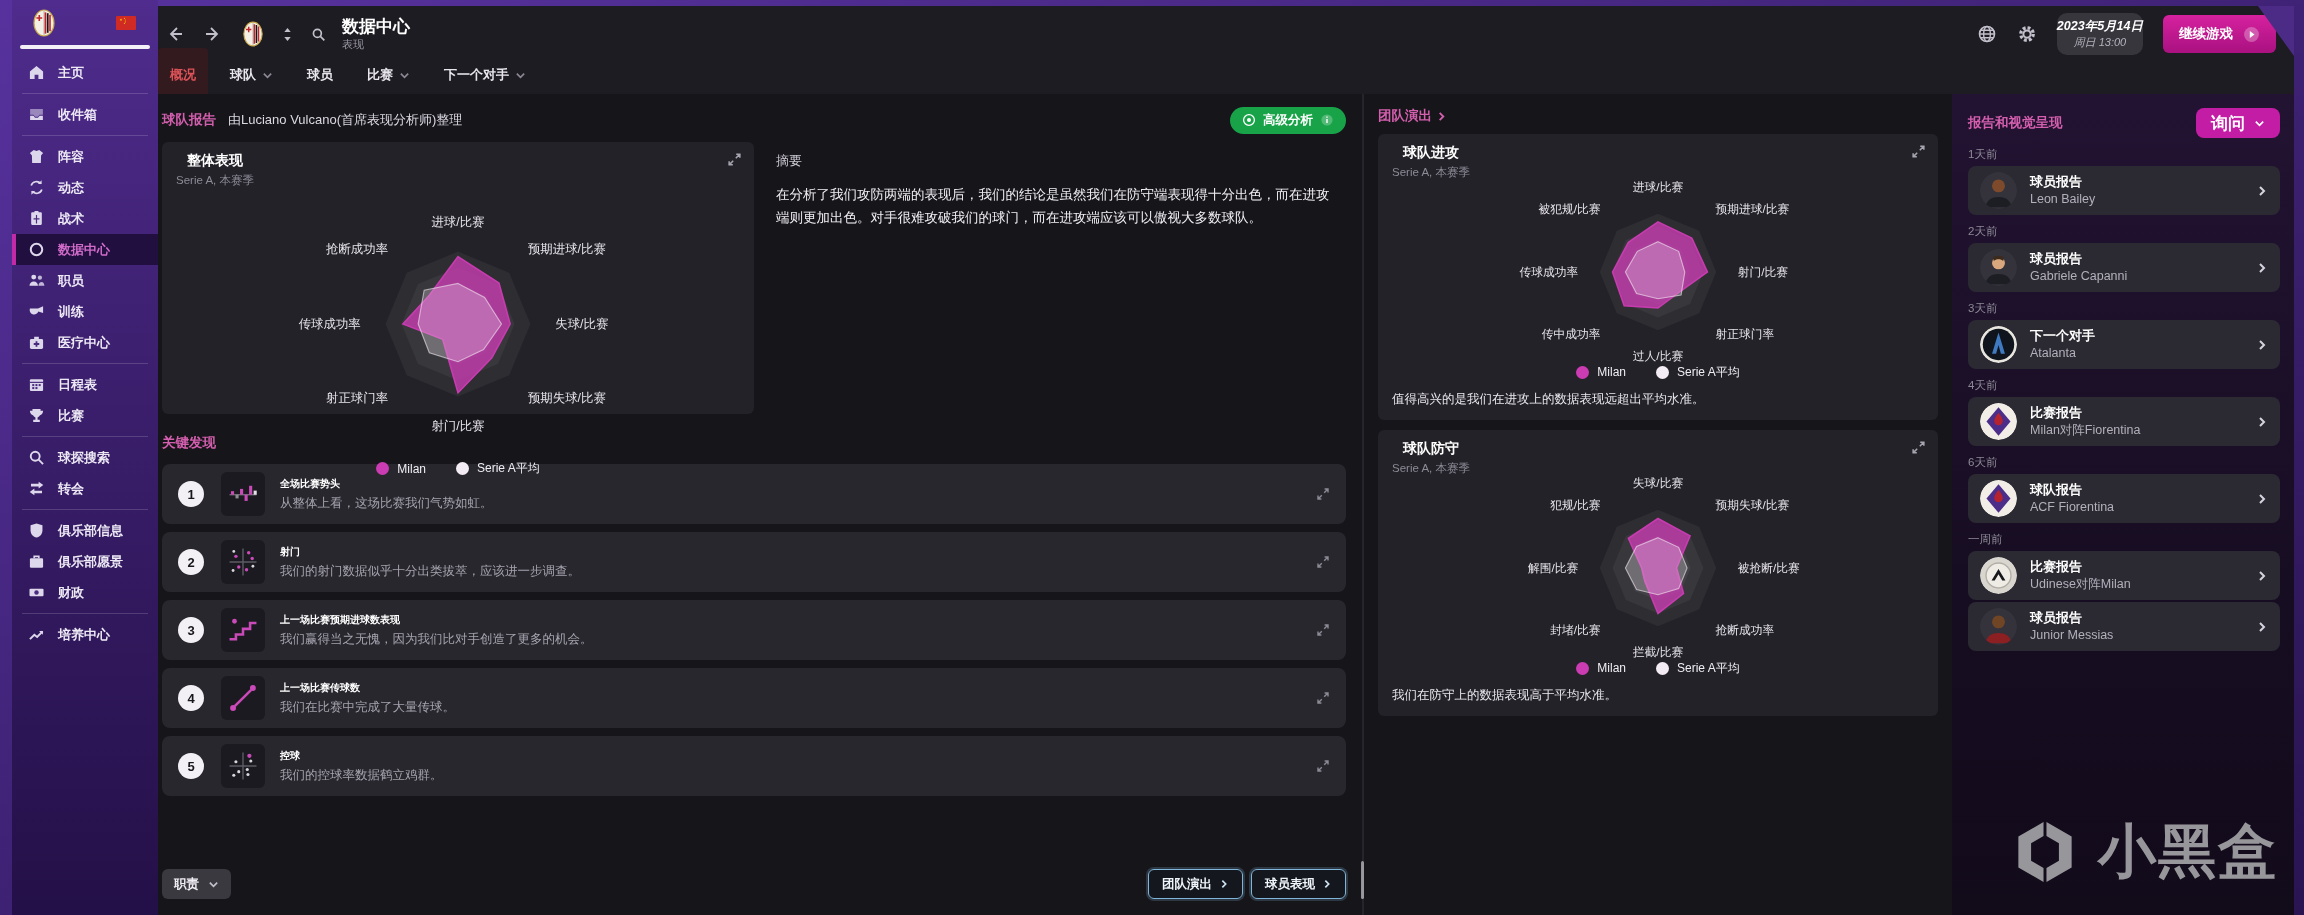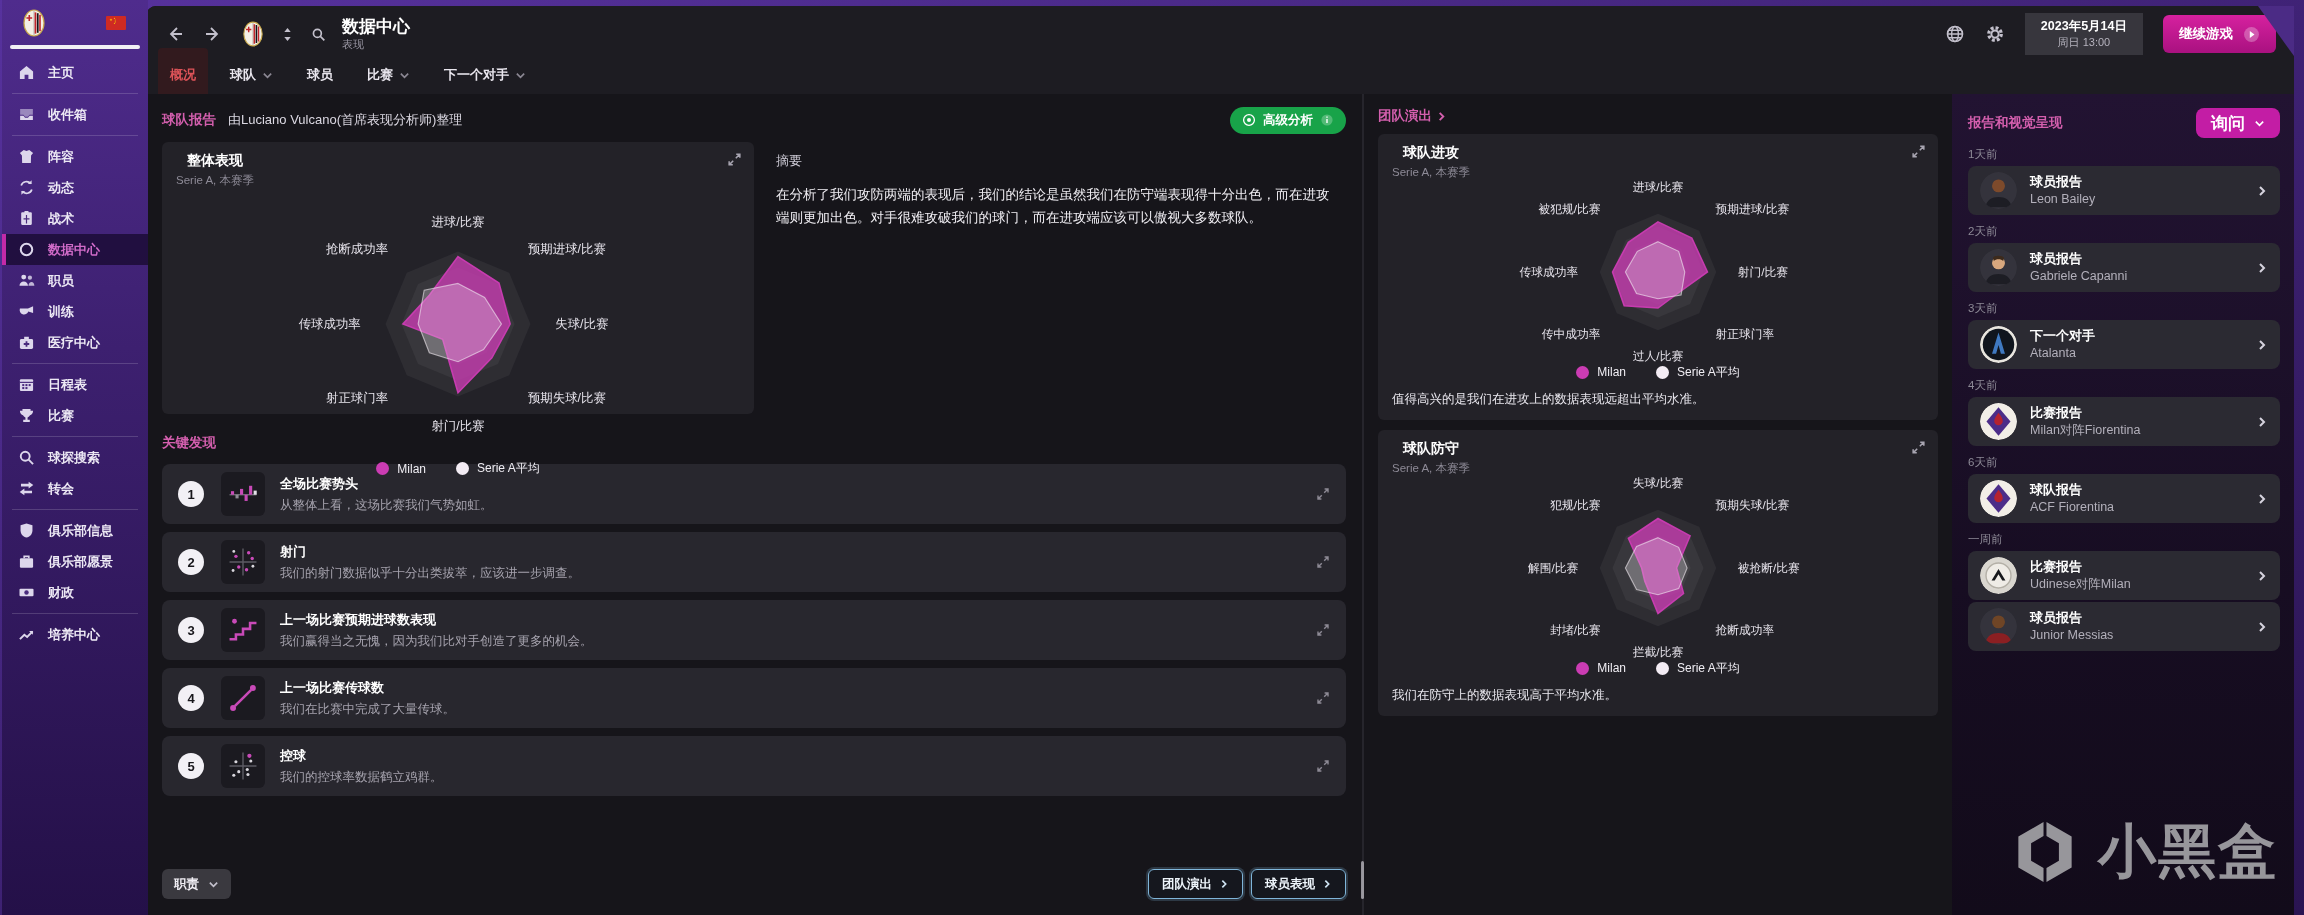--- a/index.html
+++ b/index.html
@@ -6,21 +6,21 @@
   html,body { width:2304px; height:915px; }
   body {
     position: relative; overflow: hidden;
     background: linear-gradient(160deg,#57329e 0%,#3c2070 55%,#2a1452 100%);
     font-family: "Liberation Sans", sans-serif; color:#eceaf0;
     -webkit-font-smoothing: antialiased;
   }
   svg { display:block; width:100%; height:100%; }
 
   
-  .sidebar { position:absolute; left:2px; top:0; width:146px; height:100%; z-index:5;
+  .sidebar { position:absolute; left:12px; top:0; width:146px; height:100%; z-index:5;
     background: linear-gradient(180deg,#4f2c8d 0%, #3d2070 38%, #241048 100%); }
   .sidebar-top { display:flex; align-items:center; justify-content:space-between; padding:9px 22px 6px 20px; }
   .club-badge-sm { width:24px; height:28px; }
   .flag { width:20px; height:14px; }
   .sidebar-bar { height:4px; background:#f2f0f6; margin:2px 8px 8px 8px; border-radius:2px; }
   .nav-item { display:flex; align-items:center; height:31px; padding-left:12px; border-left:4px solid transparent; cursor:pointer; }
   .nav-item.selected { background:rgba(12,2,26,0.6); border-left-color:#c32aa8; }
   .nav-item.selected .nav-label { color:#d06bc8; }
   .nav-icon { width:17px; height:17px; color:#ddd7ec; flex:none; }
   .nav-label { font-size:13px; font-weight:bold; color:#ece8f4; margin-left:13px; white-space:nowrap; }
@@ -36,21 +36,21 @@
   .topbar { height:88px; background:#1d1c22; }
   .topbar-row1 { display:flex; align-items:center; height:50px; padding:6px 18px 0 20px; }
   .icon-btn { width:20px; height:20px; color:#c3c0cc; cursor:pointer; flex:none; }
   .icon-sm { width:15px; height:15px; color:#c3c0cc; cursor:pointer; flex:none; }
   .tb-gap { margin-left:16px; }
   .club-badge-tb { width:22px; height:26px; margin-left:20px; cursor:pointer; }
   .title-block { margin-left:16px; line-height:1.15; }
   .page-title { font-size:17px; font-weight:bold; color:#ffffff; }
   .page-subtitle { font-size:11px; color:#9a97a4; margin-top:2px; }
   .topbar-right { margin-left:auto; display:flex; align-items:center; gap:20px; }
-  .date-box { background:#37363d; border-radius:0; padding:5px 16px; text-align:center; line-height:1.35; cursor:pointer; }
+  .date-box { background:#37363d; border-radius:10px; padding:5px 0; text-align:center; line-height:1.35; cursor:pointer;font-style:italic; }
   .date-line1 { font-size:12.5px; font-weight:bold; color:#fff; }
   .date-line2 { font-size:11px; color:#b5b2bd; }
   .continue-btn { background:linear-gradient(180deg,#d6219f,#a91180); border-radius:6px; height:38px;
     padding:0 16px; display:flex; align-items:center; gap:10px; font-size:13.5px; font-weight:bold; color:#fff; cursor:pointer; }
   .continue-icon { width:17px; height:17px; }
   .tabs { display:flex; align-items:center; gap:10px; padding:0 12px; height:38px; }
   .tab { display:flex; align-items:center; gap:6px; padding:18px 12px; border-radius:4px;
     font-size:13px; font-weight:bold; color:#e9e6ee; cursor:pointer; }
   .tab.selected { color:#dd5358; background:#321a1e; }
   .tab .chev { width:11px; height:11px; color:#8b8793; }
@@ -90,21 +90,21 @@
   .summary-title { font-size:13px; color:#cac7d2; }
   .summary-text { font-size:13.5px; line-height:1.7; color:#f1eff4; margin-top:14px; padding-right:10px; }
 
   
   .kf-title { margin-top:20px; }
   .findings { margin-top:12px; }
   .finding { display:flex; align-items:center; height:60px; background:#28272e; border-radius:8px; margin-bottom:8px; padding:0 16px; cursor:pointer; }
   .f-num { width:26px; height:26px; border-radius:50%; background:#f2f0f5; color:#17161b;
     font-size:13px; font-weight:bold; display:flex; align-items:center; justify-content:center; flex:none; }
   .f-icon { width:44px; height:44px; border-radius:6px; background:#1b1a20; margin:0 15px 0 17px; padding:5px; flex:none; }
-  .f-title { font-size:13px; font-weight:bold; color:#fff; }
+  .f-title { font-size:10px; font-weight:bold; color:#fff; }
   .f-desc { font-size:12.5px; color:#a6a3ae; margin-top:4px; }
   .f-expand { margin-left:auto; width:14px; height:14px; color:#8d8a95; cursor:pointer; flex:none; }
 
   
   .main-footer { position:absolute; left:16px; right:16px; bottom:16px; display:flex; align-items:center; }
   .duty-btn { background:#3a393f; border-radius:6px; height:30px; padding:0 12px; display:flex; align-items:center; gap:9px;
     font-size:12.5px; font-weight:bold; color:#f0eef4; cursor:pointer; }
   .duty-btn .chev { width:11px; height:11px; color:#c3c0cc; }
   .footer-right { margin-left:auto; display:flex; gap:8px; }
   .outline-btn { height:30px; border:1px solid #7fb5d9; box-shadow:0 0 0 2px rgba(127,181,217,0.22); border-radius:6px;

